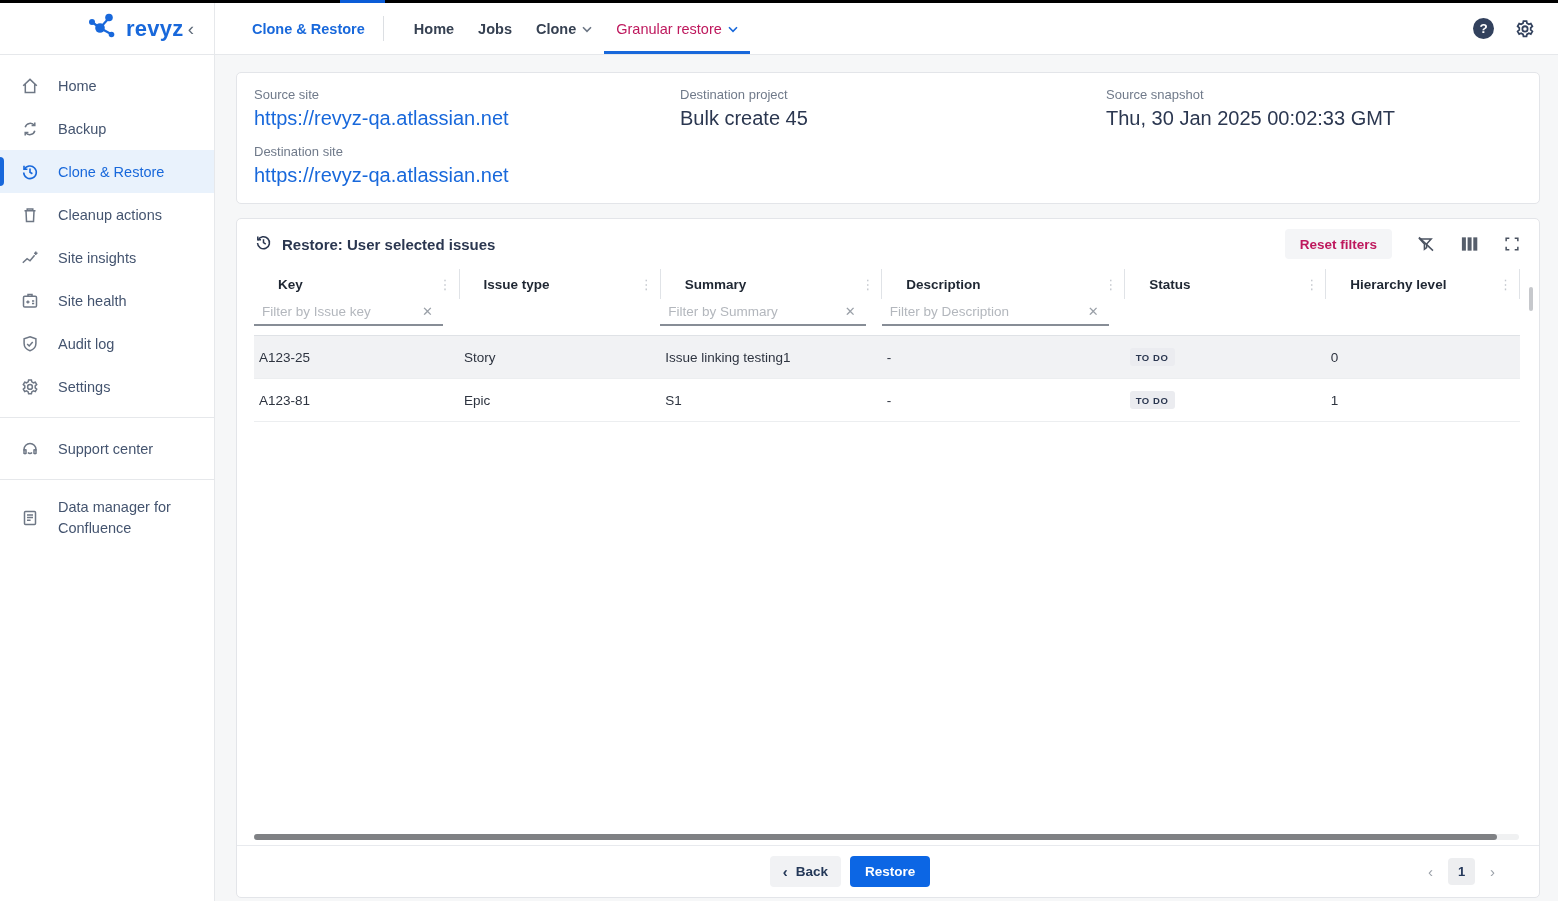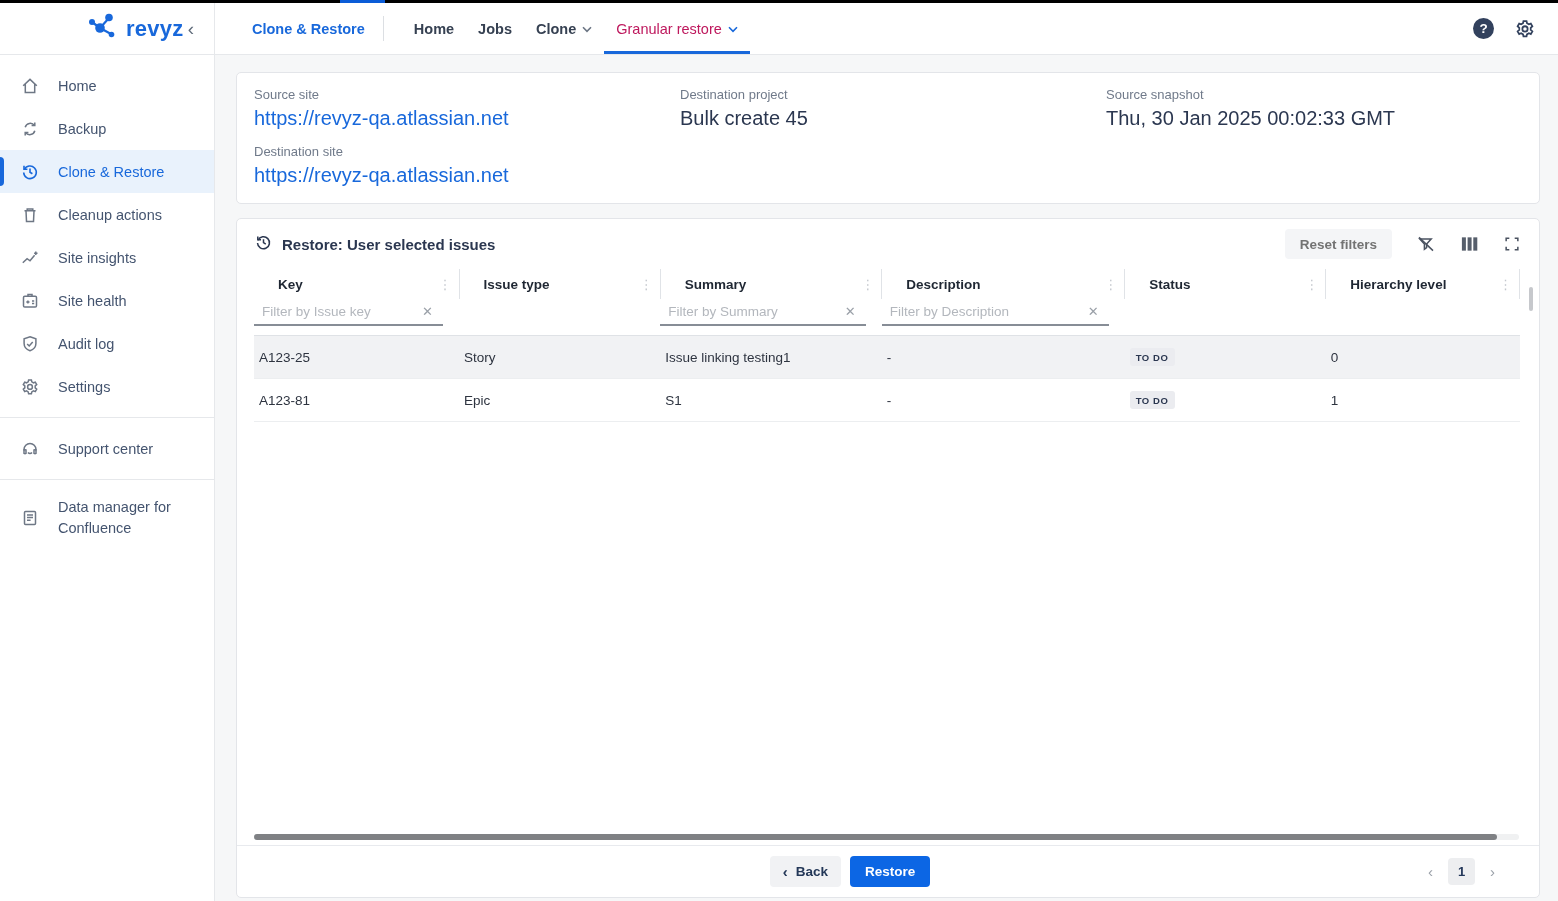--- a/index.html
+++ b/index.html
@@ -46,21 +46,21 @@
   .info-col { padding-left:17px; display:flex; flex-direction:column; gap:14px; }
   .field-label { font-size:13px; color:#707a8a; margin-bottom:5px; }
   .field-value { font-size:20px; font-weight:normal; color:#2b3750; }
   .field-value.link { color:#1868db; cursor:pointer; }
 
   
   .table-card { position:relative; background:#fff; border:1px solid #e3e5e9; border-radius:5px; flex:1; min-height:0; display:flex; flex-direction:column; }
   .card-head { height:50px; flex-shrink:0; display:flex; align-items:center; padding:0 18px 0 17px; }
   .card-title { display:flex; align-items:center; gap:9px; font-size:15px; font-weight:bold; color:#2b3750; }
   .card-tools { margin-left:auto; display:flex; align-items:center; gap:24px; }
-  .reset-btn { background:#f4f5f7; border:none; border-radius:4px; height:30px; padding:0 15px; font-size:13.5px; font-weight:bold; color:#737373; cursor:pointer; font-family:inherit; }
+  .reset-btn { background:#f4f5f7; border:none; border-radius:4px; height:30px; padding:0 15px; font-size:13.5px; font-weight:bold; color:#be185d; cursor:pointer; font-family:inherit; }
   .tool-icon { display:flex; cursor:pointer; }
 
   .tbl-wrap { margin:0 19px 0 17px; }
   table { width:100%; border-collapse:collapse; table-layout:fixed; }
   th { text-align:left; height:30px; padding:2px 2px 2px 8px; border-right:1px solid #e0e3e7; }
   .th-inner { display:flex; align-items:center; justify-content:space-between; font-size:13.5px; font-weight:bold; color:#1f2733;margin-left:16px; }
   .col-menu { color:#c3c7cd; font-size:13px; margin-right:5px; cursor:pointer; font-weight:normal; }
   .filter-row td { padding:2px 16px 9px 0; }
   .filter-box { display:flex; align-items:center; border-bottom:2px solid #878d96; padding:3px 10px 5px 8px; }
   .filter-box input { border:none; outline:none; background:transparent; flex:1; min-width:0; font-size:13.5px; color:#333; font-family:inherit; }

